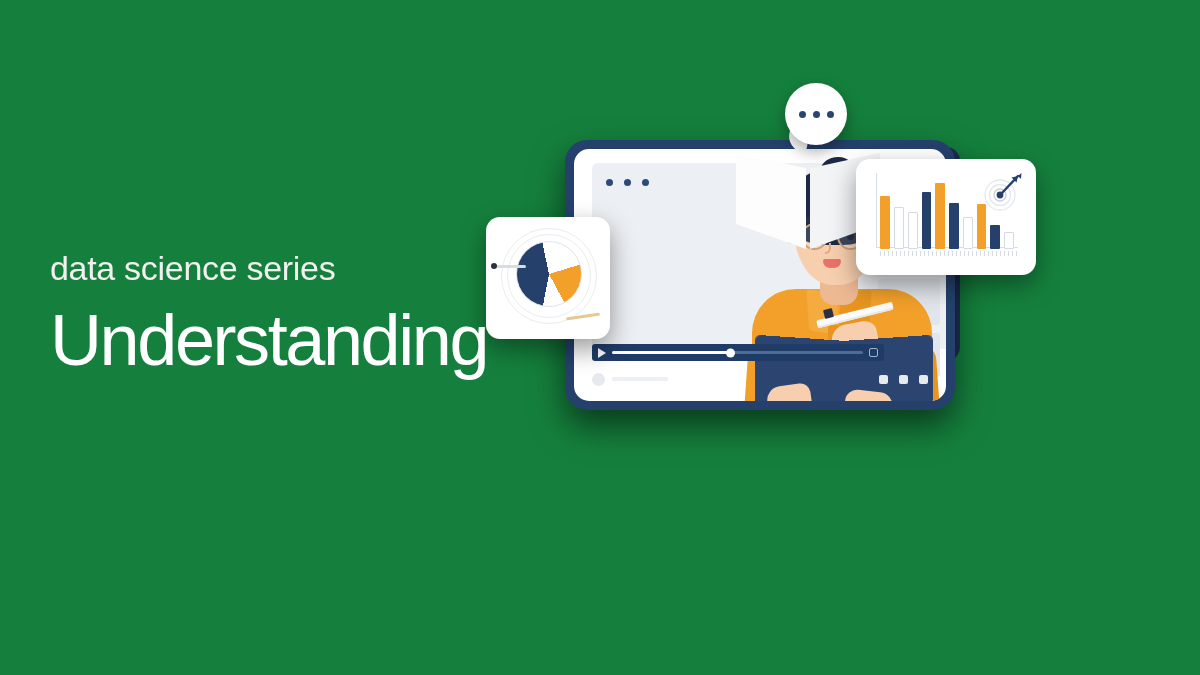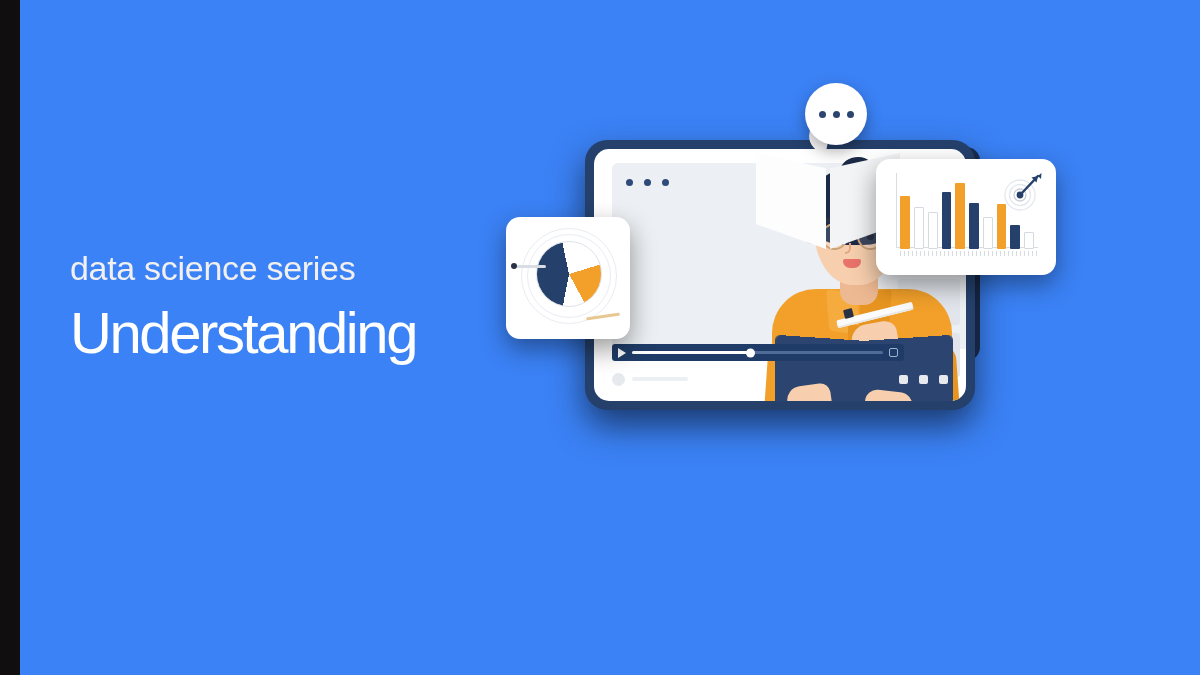--- a/index.html
+++ b/index.html
@@ -3,31 +3,31 @@
 <meta charset="utf-8">
 <style>
   * { margin:0; padding:0; box-sizing:border-box; }
   html,body { width:1200px; height:675px; }
   body {
     background:#100e0e;
     font-family:"Liberation Sans", sans-serif;
     overflow:hidden;
     position:relative;
   }
-  .slide { position:absolute; inset:0; background:#3b82f6; overflow:hidden;margin-left:20px; }
+  .slide { position:absolute; inset:0; background:#15803d; overflow:hidden; }
 
   
   .text-block { position:absolute; left:50px; top:250px; width:1120px; }
   .eyebrow {
     font-size:34px; font-weight:400; color:#f2f0ee;
     letter-spacing:-0.3px; line-height:1.1;
   }
   .title-light {
     margin-top:18px;
-    font-size:58px; font-weight:300; color:#ffffff;
+    font-size:72px; font-weight:300; color:#ffffff;
     letter-spacing:-2.4px; line-height:0.98;
   }
   .title-bold {
     margin-top:4px;
     font-size:88px; font-weight:700; color:#ffffff;
     letter-spacing:-3.2px; line-height:1.0;
   }
 
   
   .illus { position:absolute; left:460px; top:55px; width:610px; height:380px; }

